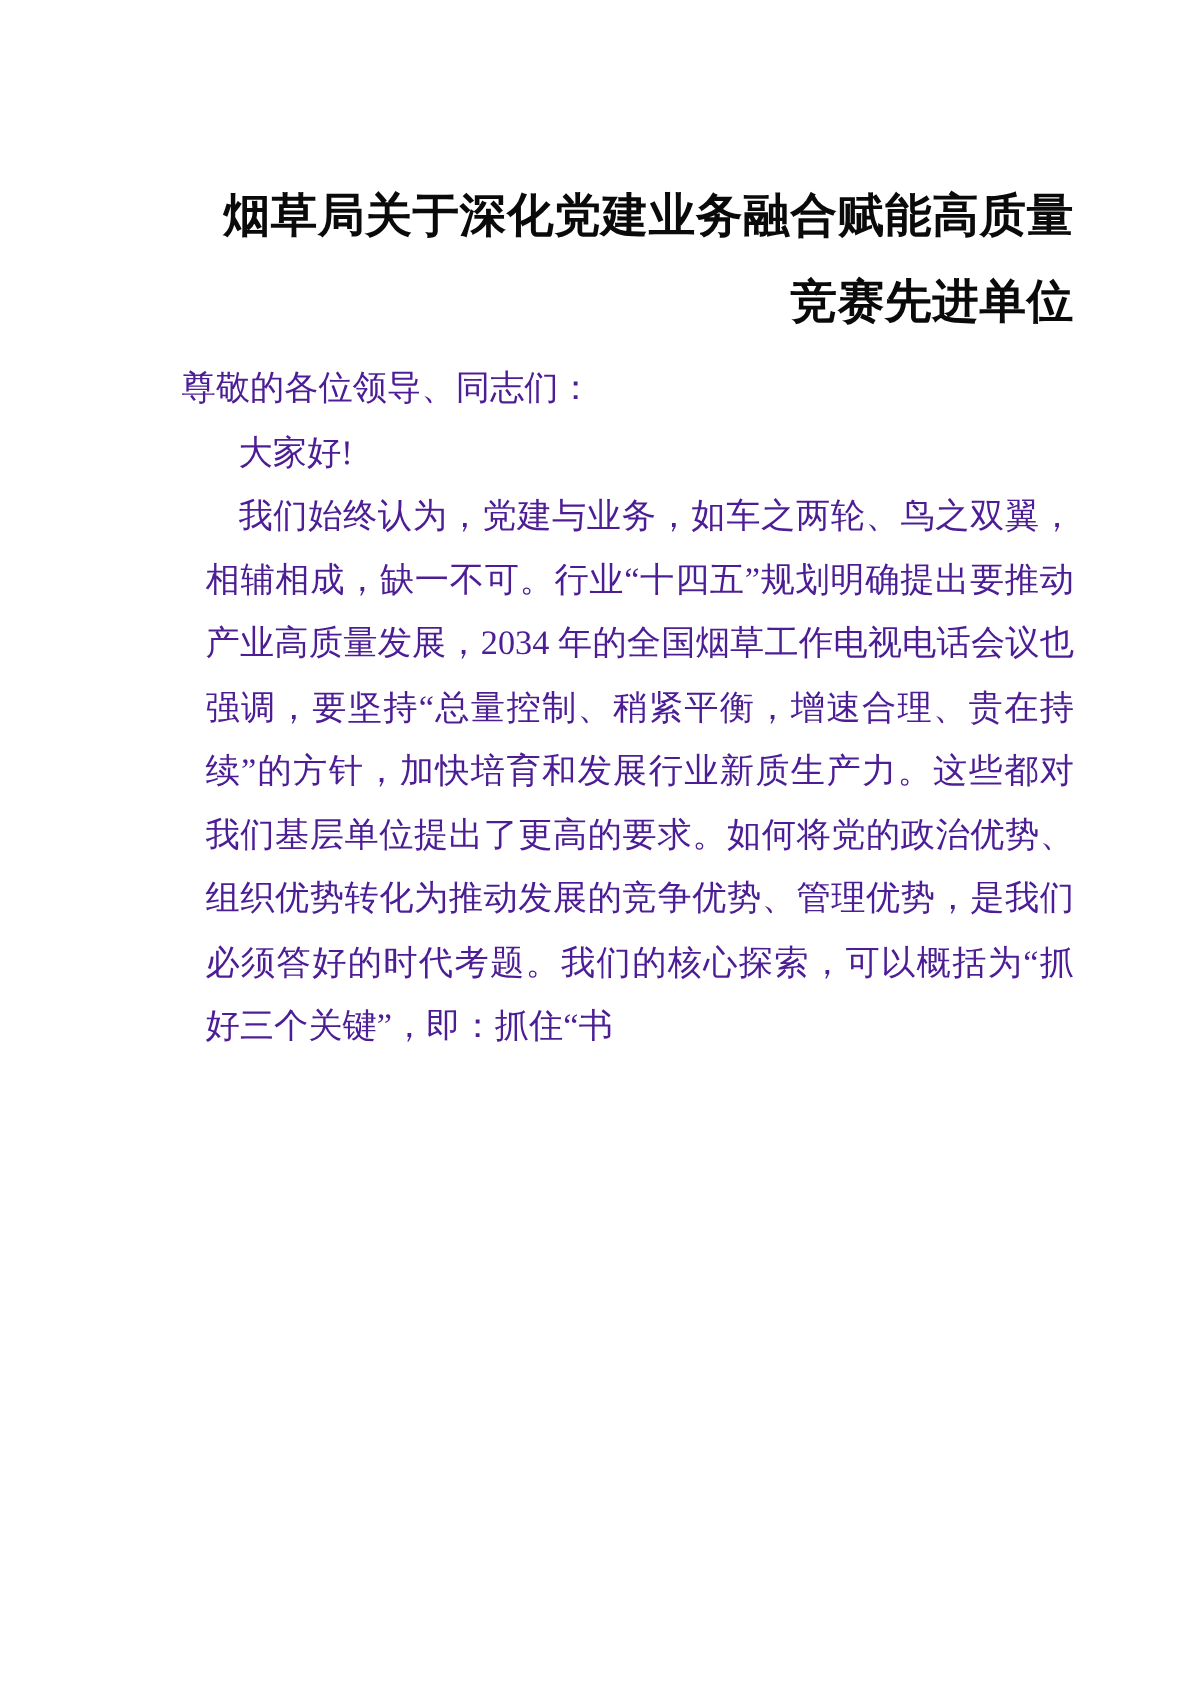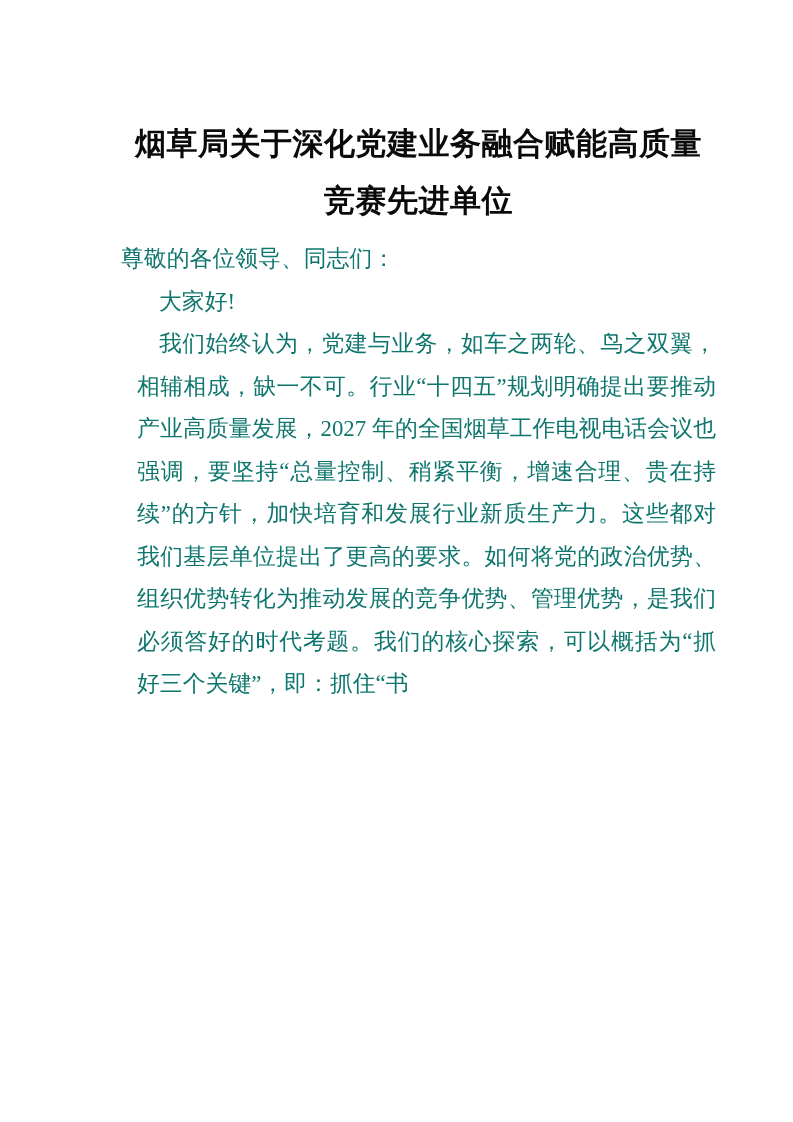--- a/index.html
+++ b/index.html
@@ -19,27 +19,27 @@
     position: absolute;
     left: 121px;
     top: 0;
     width: 595px;
   }
   .doc-title {
     margin-top: 115px;
     font-size: 31px;
     line-height: 57px;
     font-weight: 700;
-    text-align: center;
+    text-align: right;
     color: #0a0a0a;
     letter-spacing: 0.5px;
   }
   .doc-body {
     margin-top: 9px;
-    color: #0f766e;
+    color: #4c1d95;
   }
   .doc-body p {
     margin: 0;
     font-size: 22.85px;
     line-height: 42.5px;
     text-align: justify;
     text-justify: inter-ideograph;
     word-break: break-all;
   }
   .doc-body p.indent {
@@ -54,17 +54,17 @@
   <div class="content">
 
     <div class="doc-title">
       <div>烟草局关于深化党建业务融合赋能高质量</div>
       <div>竞赛先进单位</div>
     </div>
 
     <div class="doc-body">
       <p>尊敬的各位领导、同志们：</p>
       <p class="indent">大家好!</p>
-      <p class="indent">我们始终认为，党建与业务，如车之两轮、鸟之双翼，相辅相成，缺一不可。行业“十四五”规划明确提出要推动产业高质量发展，2027 年的全国烟草工作电视电话会议也强调，要坚持“总量控制、稍紧平衡，增速合理、贵在持续”的方针，加快培育和发展行业新质生产力。这些都对我们基层单位提出了更高的要求。如何将党的政治优势、组织优势转化为推动发展的竞争优势、管理优势，是我们必须答好的时代考题。我们的核心探索，可以概括为“抓好三个关键”，即：抓住“书</p>
+      <p class="indent">我们始终认为，党建与业务，如车之两轮、鸟之双翼，相辅相成，缺一不可。行业“十四五”规划明确提出要推动产业高质量发展，2034 年的全国烟草工作电视电话会议也强调，要坚持“总量控制、稍紧平衡，增速合理、贵在持续”的方针，加快培育和发展行业新质生产力。这些都对我们基层单位提出了更高的要求。如何将党的政治优势、组织优势转化为推动发展的竞争优势、管理优势，是我们必须答好的时代考题。我们的核心探索，可以概括为“抓好三个关键”，即：抓住“书</p>
     </div>
 
   </div>
 </div>
 
 </body></html>

